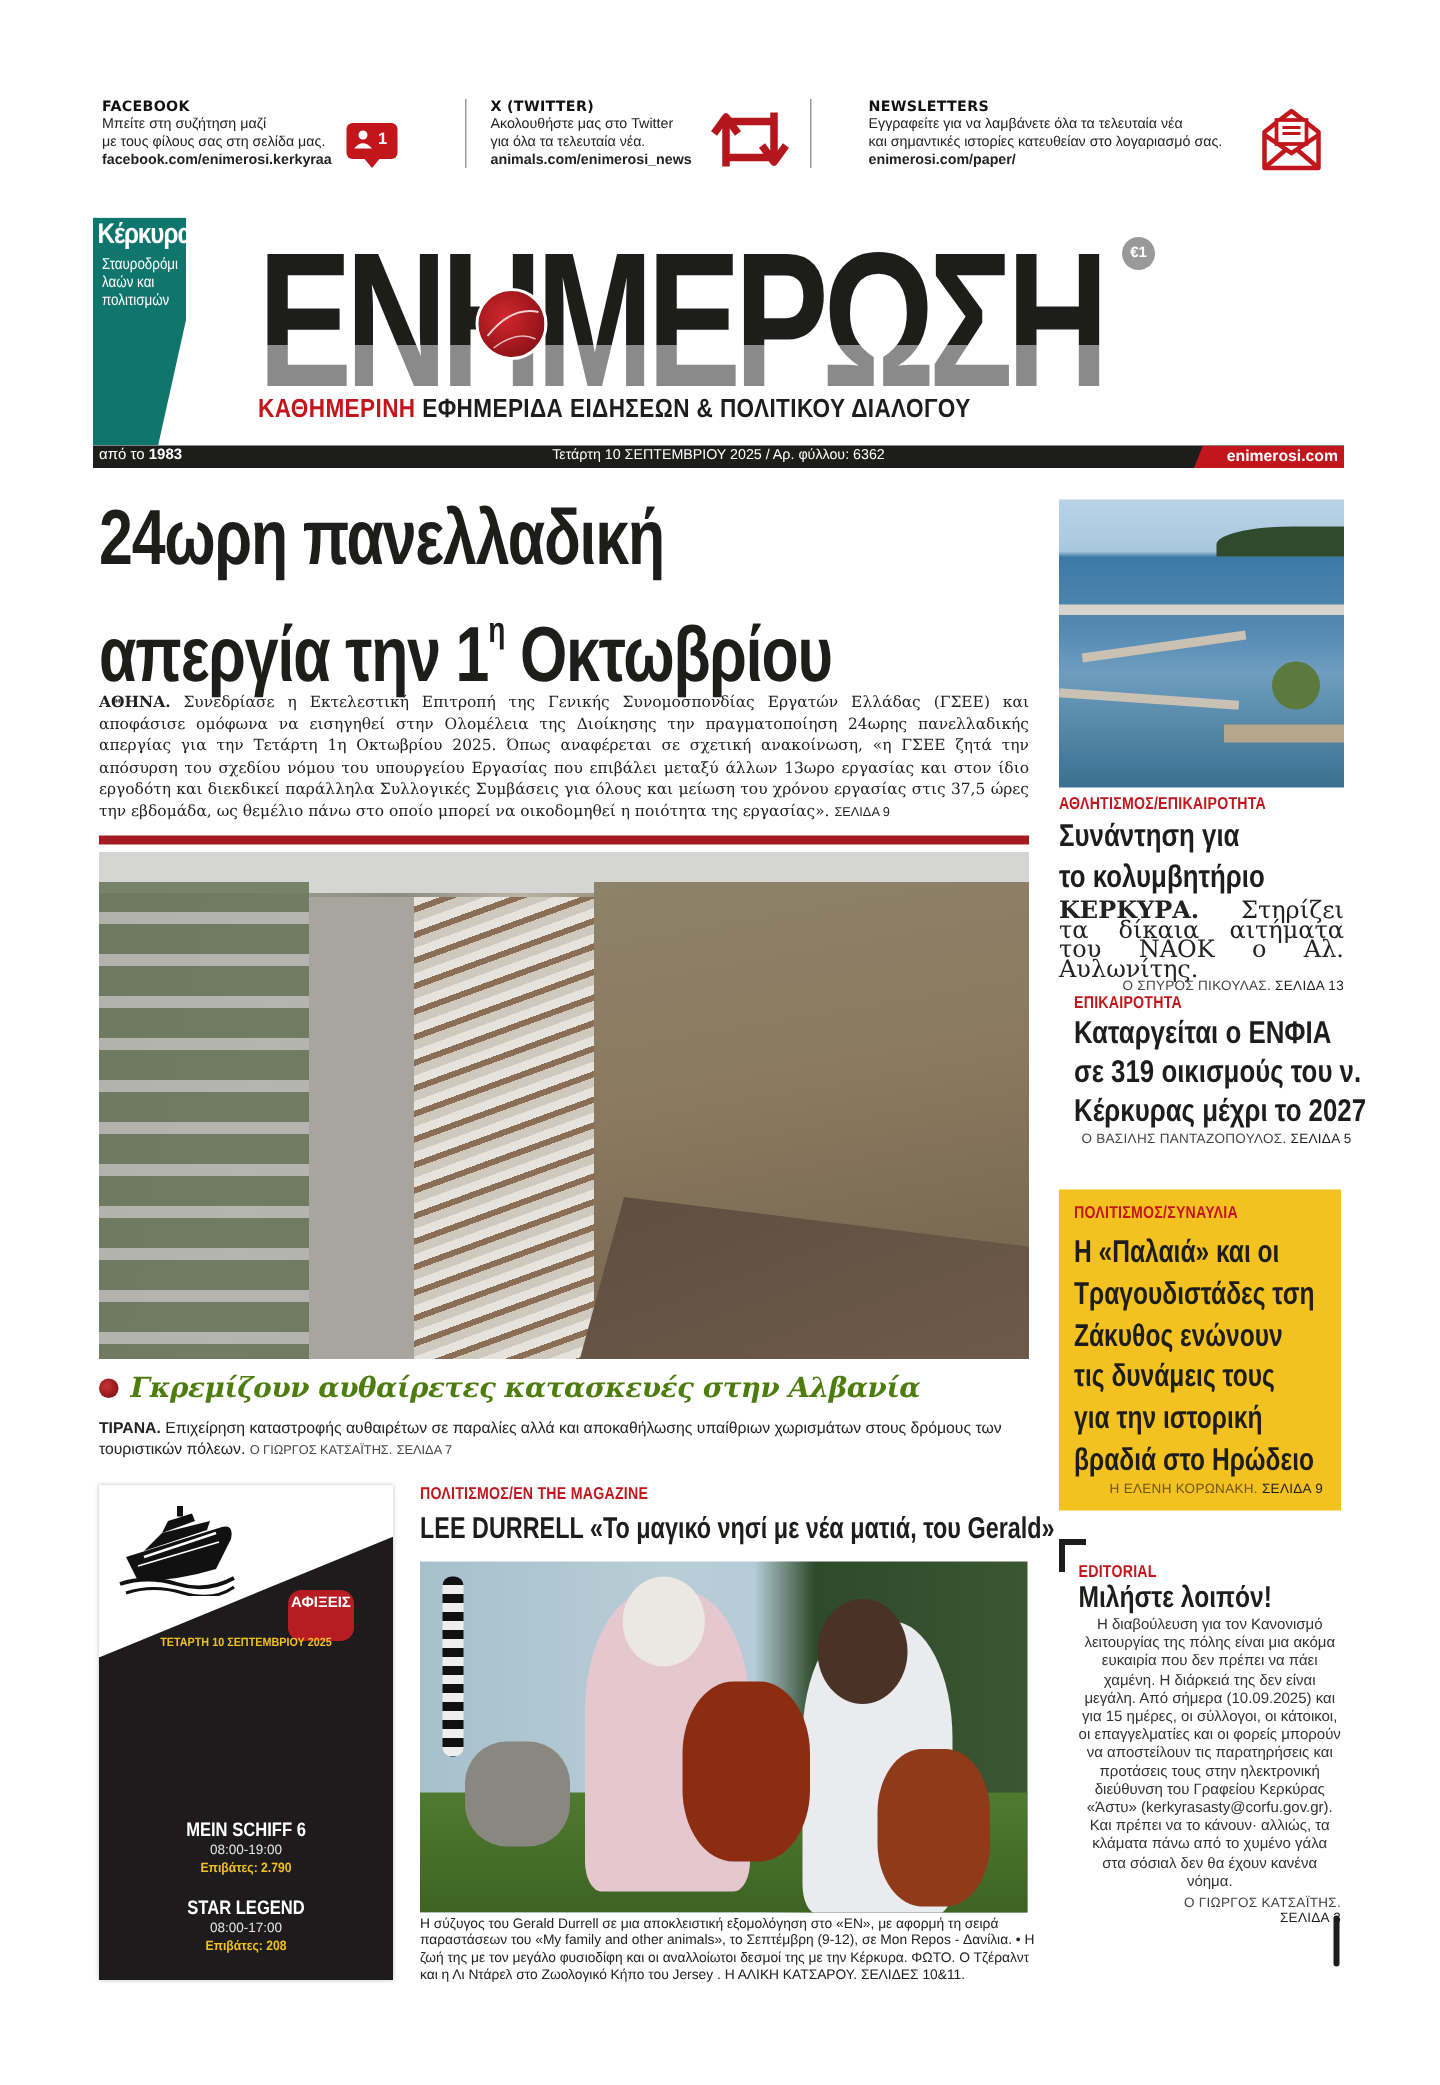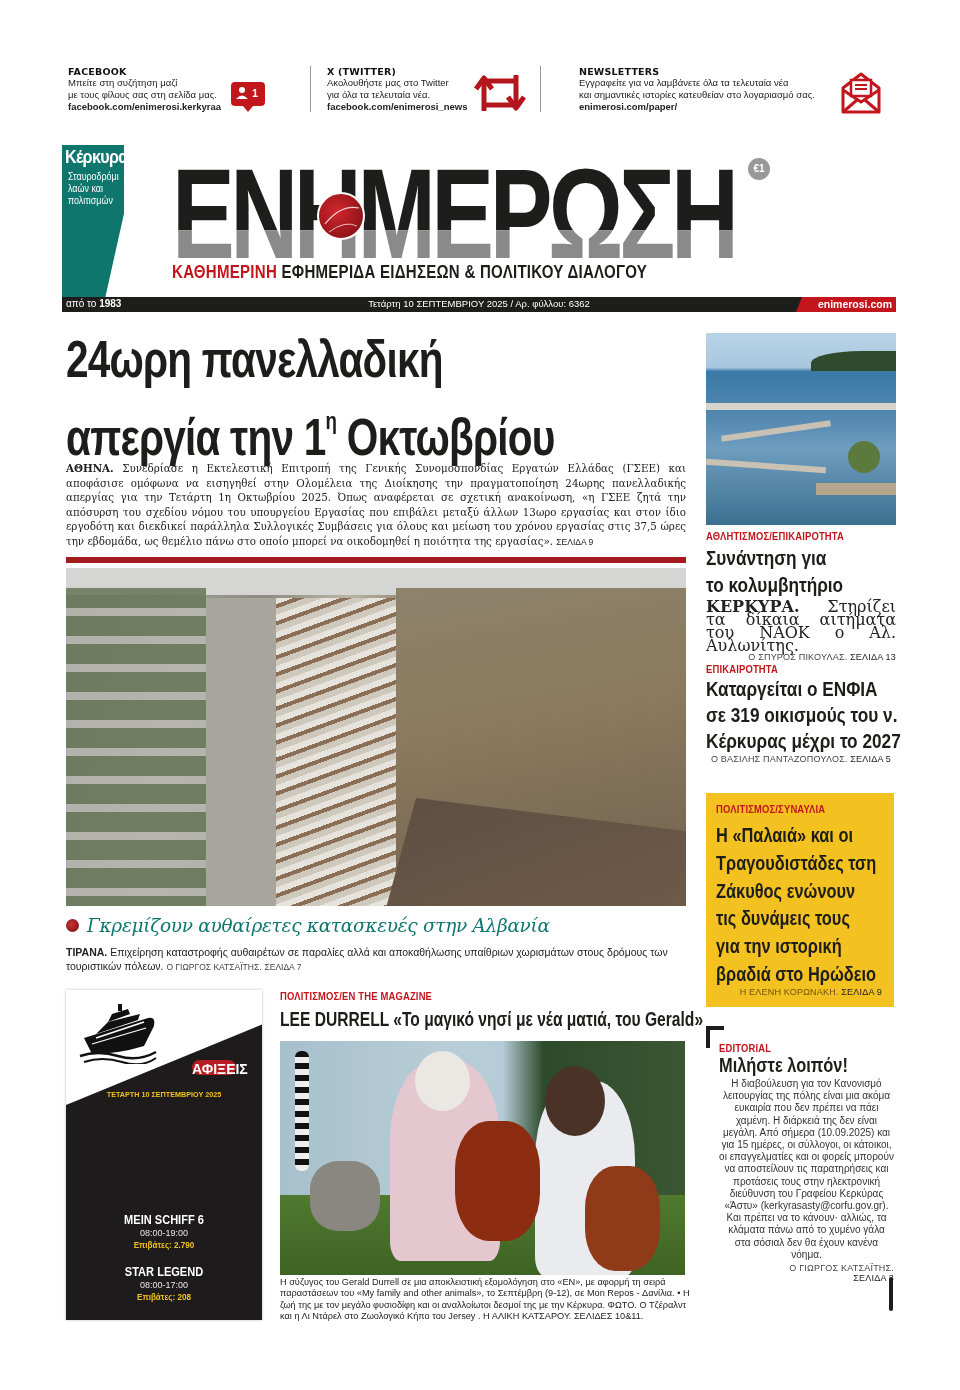--- a/index.html
+++ b/index.html
@@ -45,21 +45,21 @@
     background: linear-gradient(180deg, #d5d6d4 0%, #d5d6d4 8%, transparent 8%),
                 linear-gradient(100deg, #7b7a70 0%, #9a9a90 20%, #8c8a80 30%, #b9b4a6 42%, #8d7d67 55%, #8d7b60 70%, #7e6e57 100%); }
   .photo-albania .terraces { position:absolute; left:0; top:20px; width:140px; height:320px; background: repeating-linear-gradient(180deg, #6c7a5d 0 20px, #b8b8b2 20px 28px); opacity:0.9; }
   .photo-albania .road { position:absolute; left:140px; top:30px; width:70px; height:320px; background:#a7a59e; }
   .photo-albania .rubble { position:absolute; left:210px; top:30px; width:120px; height:320px; background: repeating-linear-gradient(160deg, #e6e3dc 0 6px, #8a6e55 6px 10px, #cfc9bd 10px 16px); }
   .photo-albania .field { position:absolute; left:330px; top:20px; width:290px; height:330px; background: linear-gradient(170deg, #8d826a 0%, #8b7a5f 40%, #6f5f4b 100%); }
   .photo-albania .roof { position:absolute; left:320px; top:230px; width:300px; height:110px; background: linear-gradient(160deg, #5e4e42, #6e5a49); clip-path: polygon(10% 0, 100% 30%, 100% 100%, 0 100%); }
 
   .sub-headline-row { left:66px; top:915px; display:flex; align-items:center; gap:8px; }
   .bullet { width:13px; height:13px; border-radius:50%; background: radial-gradient(circle at 40% 40%, #c33, #6d0c10); }
-  .sub-headline { font-family:"DejaVu Serif", serif; font-style:italic; font-weight:normal; font-size:18.5px; color:#0f766e; letter-spacing:-0.3px; }
+  .sub-headline { font-family:"DejaVu Serif", serif; font-style:italic; font-weight:bold; font-size:18.5px; color:#4d7c0f; letter-spacing:-0.3px; }
   .sub-lead { left:66px; top:945px; width:620px; font-size:10.5px; line-height:14px; color:#222; }
   .sub-lead b { font-weight:bold; }
   .sub-lead .auth { font-size:8.5px; color:#444; }
 
   
   .rc { left:706px; width:190px; }
   .photo-marina { left:706px; top:333px; width:190px; height:192px; background:
     linear-gradient(180deg, #b9d3e6 0%, #a8c7df 18%, #3b7aa6 20%, #5589b2 45%, #6e9dbf 60%, #3b7091 100%); overflow:hidden; }
   .photo-marina .hill { position:absolute; right:0; top:18px; width:85px; height:20px; background:#2f4a2c; border-radius: 60% 0 0 0; }
   .photo-marina .pier1 { position:absolute; left:0; top:70px; width:190px; height:7px; background:#d8d4cc; }
@@ -81,21 +81,21 @@
   .yellow-box .byline { position:absolute; right:12px; bottom:10px; color:#6d5410; }
   .yellow-box .byline .pg { color:#1d1d1b; }
 
   .editorial-corner { left:706px; top:1026px; width:18px; height:22px; border-left:4px solid #1d1d1b; border-top:4px solid #1d1d1b; }
   .editorial-close { left:889px; top:1277px; width:4px; height:34px; background:#1d1d1b; border-radius:2px; }
 
   
   .cruise { left:66px; top:990px; width:196px; height:330px; background:#1d1b1c; box-shadow: 0 0 3px rgba(0,0,0,0.25); overflow:hidden; }
   .cruise .white-tri { position:absolute; left:0; top:0; width:196px; height:115px; background:#fff; clip-path: polygon(0 0, 100% 0, 100% 30%, 0 100%); }
   .cruise .ship { position:absolute; left:12px; top:14px; width:80px; height:60px; }
-  .cruise .badge { position:absolute; left:126px; top:70px; width:44px; height:15px; border-radius:9px; background:#b71c22; color:#fff; font-weight:bold; font-size:14px; line-height:18px; }
+  .cruise .badge { position:absolute; left:126px; top:70px; width:44px; height:34px; border-radius:9px; background:#b71c22; color:#fff; font-weight:bold; font-size:10px; text-align:center; line-height:18px; }
   .cruise .cdate { position:absolute; left:0; width:196px; top:100px; text-align:center; color:#f1c21d; font-weight:bold; font-size:8px; transform: scaleX(0.9); }
   .cruise .ship-entry { position:absolute; left:0; width:196px; text-align:center; }
   .cruise .sname { color:#fff; font-weight:bold; font-size:13px; transform: scaleX(0.85); }
   .cruise .stime { color:#e6e6e6; font-size:9px; margin-top:1px; }
   .cruise .spax { color:#f1c21d; font-weight:bold; font-size:9px; margin-top:2px; transform: scaleX(0.9); }
 
   
   .dur-kicker { left:280px; top:990px; }
   .dur-title { left:280px; top:1008px; font-weight:bold; font-size:20px; color:#1d1d1b; white-space:nowrap; transform: scaleX(0.78); transform-origin:left top; }
   .photo-durrell { left:280px; top:1041px; width:405px; height:234px; overflow:hidden;
@@ -127,21 +127,21 @@
     <path d="M12 24 L17 30 L22 24 Z" fill="#c3161c"></path>
   </svg>
   <span style="position:absolute; left:21px; top:5px; color:#fff; font-size:11px; font-weight:bold;">1</span>
 </div>
 <div class="vsep" style="left:310px; top:66px; height:46px;"></div>
 
 <div class="abs" style="left:327px; top:66px;">
   <div class="promo-h">X (TWITTER)</div>
   <div class="promo-t">Ακολουθήστε μας στο Twitter</div>
   <div class="promo-t">για όλα τα τελευταία νέα.</div>
-  <div class="promo-t" style="font-weight:bold">facebook.com/enimerosi_news</div>
+  <div class="promo-t" style="font-weight:bold">animals.com/enimerosi_news</div>
 </div>
 <div class="abs" style="left:474px; top:73px; width:52px; height:40px;">
   <svg width="52" height="40" viewBox="0 0 52 40">
     <path d="M10 38 L10 8 L40 8" fill="none" stroke="#b3161c" stroke-width="5" stroke-linejoin="round"></path>
     <path d="M2 16 L10 5 L18 16" fill="none" stroke="#b3161c" stroke-width="5" stroke-linejoin="round"></path>
     <path d="M42 2 L42 32 L12 32" fill="none" stroke="#b3161c" stroke-width="5" stroke-linejoin="round"></path>
     <path d="M34 24 L42 35 L50 24" fill="none" stroke="#b3161c" stroke-width="5" stroke-linejoin="round"></path>
   </svg>
 </div>
 <div class="vsep" style="left:540px; top:66px; height:46px;"></div>
@@ -229,21 +229,21 @@
 <div class="abs rc" style="top:530px;">
   <div class="kicker">ΑΘΛΗΤΙΣΜΟΣ/ΕΠΙΚΑΙΡΟΤΗΤΑ</div>
   <div class="rc-title" style="margin-top:2px;">
     <div>Συνάντηση για</div>
     <div>το κολυμβητήριο</div>
   </div>
   <div class="rc-body" style="margin-top:2px;"><b>ΚΕΡΚΥΡΑ.</b> <span>Στηρίζει τα δίκαια αιτήματα του ΝΑΟΚ ο Αλ. Αυλωνίτης.</span></div>
   <div class="byline"><span>Ο ΣΠΥΡΟΣ ΠΙΚΟΥΛΑΣ.</span> <span class="pg">ΣΕΛΙΔΑ 13</span></div>
 </div>
 
-<div class="abs rc" style="top:663px;">
+<div class="abs rc" style="top:663px;margin-left:10px;">
   <div class="kicker">ΕΠΙΚΑΙΡΟΤΗΤΑ</div>
   <div class="rc-title" style="line-height:26px; margin-top:1px;">
     <div>Καταργείται ο ΕΝΦΙΑ</div>
     <div>σε 319 οικισμούς του ν.</div>
     <div>Κέρκυρας μέχρι το 2027</div>
   </div>
   <div class="byline" style="text-align:center;"><span>Ο ΒΑΣΙΛΗΣ ΠΑΝΤΑΖΟΠΟΥΛΟΣ.</span> <span class="pg">ΣΕΛΙΔΑ 5</span></div>
 </div>
 
 <div class="abs yellow-box">

